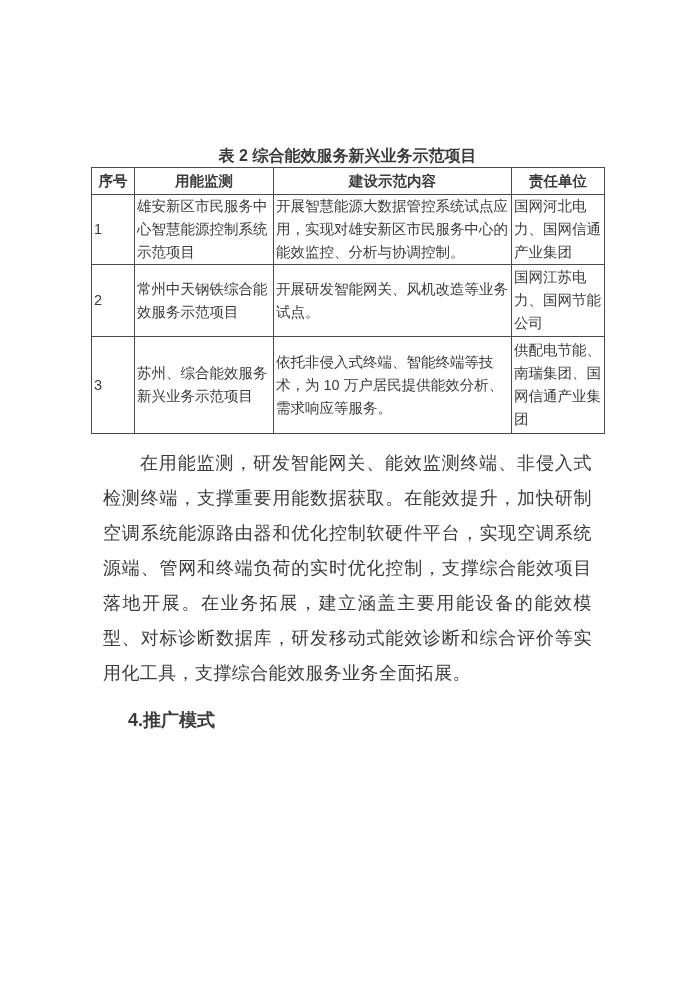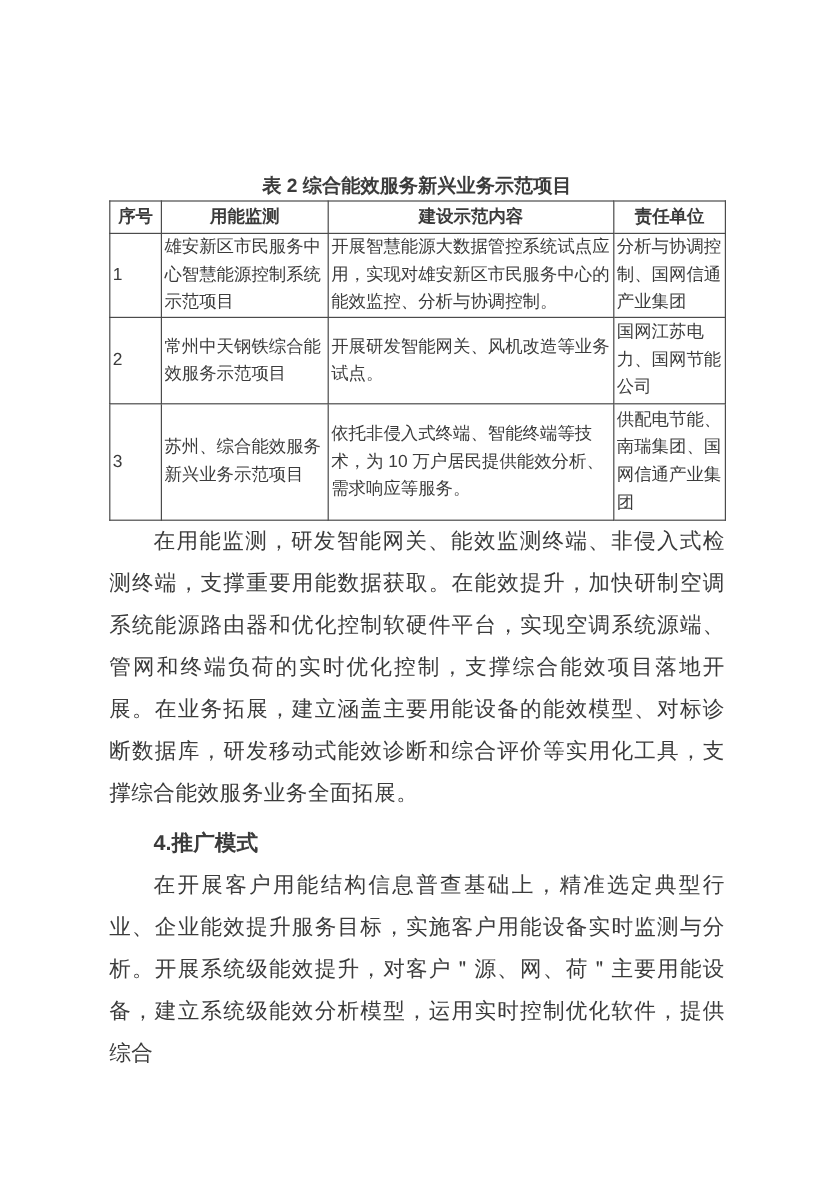--- a/index.html
+++ b/index.html
@@ -30,21 +30,21 @@
   td.seq{text-align:center;}
   tr.r1 td{height:69px;}
   tr.r2 td{height:71px;}
   tr.r3 td{height:96px;}
   b{font-weight:normal;}
   .section-heading{
     font-size:18px;font-weight:bold;line-height:35px;
     margin:6px 0 0 0;padding-left:37px;
   }
   .para{
-    margin:0;font-size:18px;line-height:35px;
+    margin:12px;font-size:18px;line-height:35px;
     text-align:justify;text-indent:37px;letter-spacing:0.4px;
   }
 </style>
 </head>
 <body>
 
 <div class="page">
   <div class="content">
 
     <div class="table-title">表 2 综合能效服务新兴业务示范项目</div>
@@ -62,21 +62,21 @@
           <th>用能监测</th>
           <th>建设示范内容</th>
           <th>责任单位</th>
         </tr>
       </thead>
       <tbody>
         <tr class="r1">
           <td class="seq">1</td>
           <td class="name">雄安新区市民服务中心智慧能源控制系统示范项目</td>
           <td class="cont"><span>开展</span><b>智慧能源大数据管控系统</b><span>试点应用，实现对雄安新区市民服务中心的能效监控、分析与协调控制。</span></td>
-          <td class="unit">分析与协调控制、国网信通产业集团</td>
+          <td class="unit">国网河北电力、国网信通产业集团</td>
         </tr>
         <tr class="r2">
           <td class="seq">2</td>
           <td class="name">常州中天钢铁综合能效服务示范项目</td>
           <td class="cont"><span>开展</span><b>研发智能网关</b><span>、</span><b>风机改造</b><span>等业务试点。</span></td>
           <td class="unit">国网江苏电力、国网节能公司</td>
         </tr>
         <tr class="r3">
           <td class="seq">3</td>
           <td class="name">苏州、综合能效服务新兴业务示范项目</td>
@@ -85,17 +85,16 @@
         </tr>
       </tbody>
     </table>
 
     <div class="section">
       <p class="para"><span>在</span><b>用能监测</b><span>，研发智能网关、能效监测终端、非侵入式检测终端，支撑重要用能数据获取。在</span><b>能效提升</b><span>，加快研制空调系统能源路由器和优化控制软硬件平台，实现空调系统源端、管网和终端负荷的实时优化控制，支撑综合能效项目落地开展。在</span><b>业务拓展</b><span>，建立涵盖主要用能设备的能效模型、对标诊断数据库，研发移动式能效诊断和综合评价等实用化工具，支撑综合能效服务业务全面拓展。</span></p>
     </div>
 
     <div class="section">
       <div class="section-heading">4.推广模式</div>
-      <p class="para"><span>在开展客户用能结构信息普查基础上，精准选定典型行业、企业能效提升服务目标，实施客户用能设备实时监测与分析。开展系统级能效提升，对客户＂源、网、荷＂主要用能设备，建立系统级能效分析模型，运用实时控制优化软件，提供综合</span></p>
     </div>
 
   </div>
 </div>
 
 </body></html>

